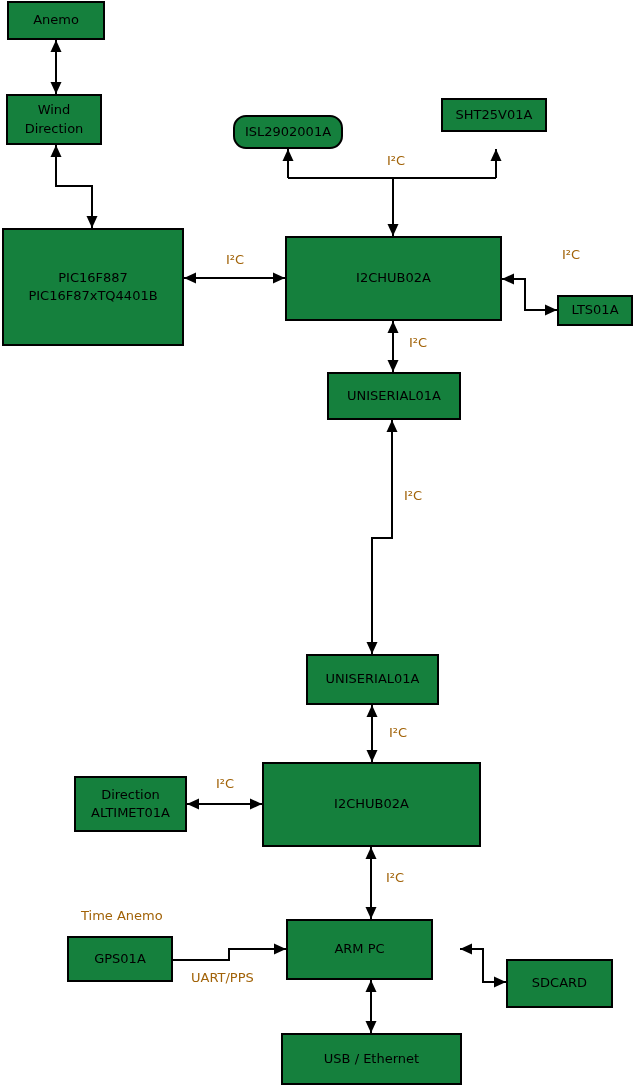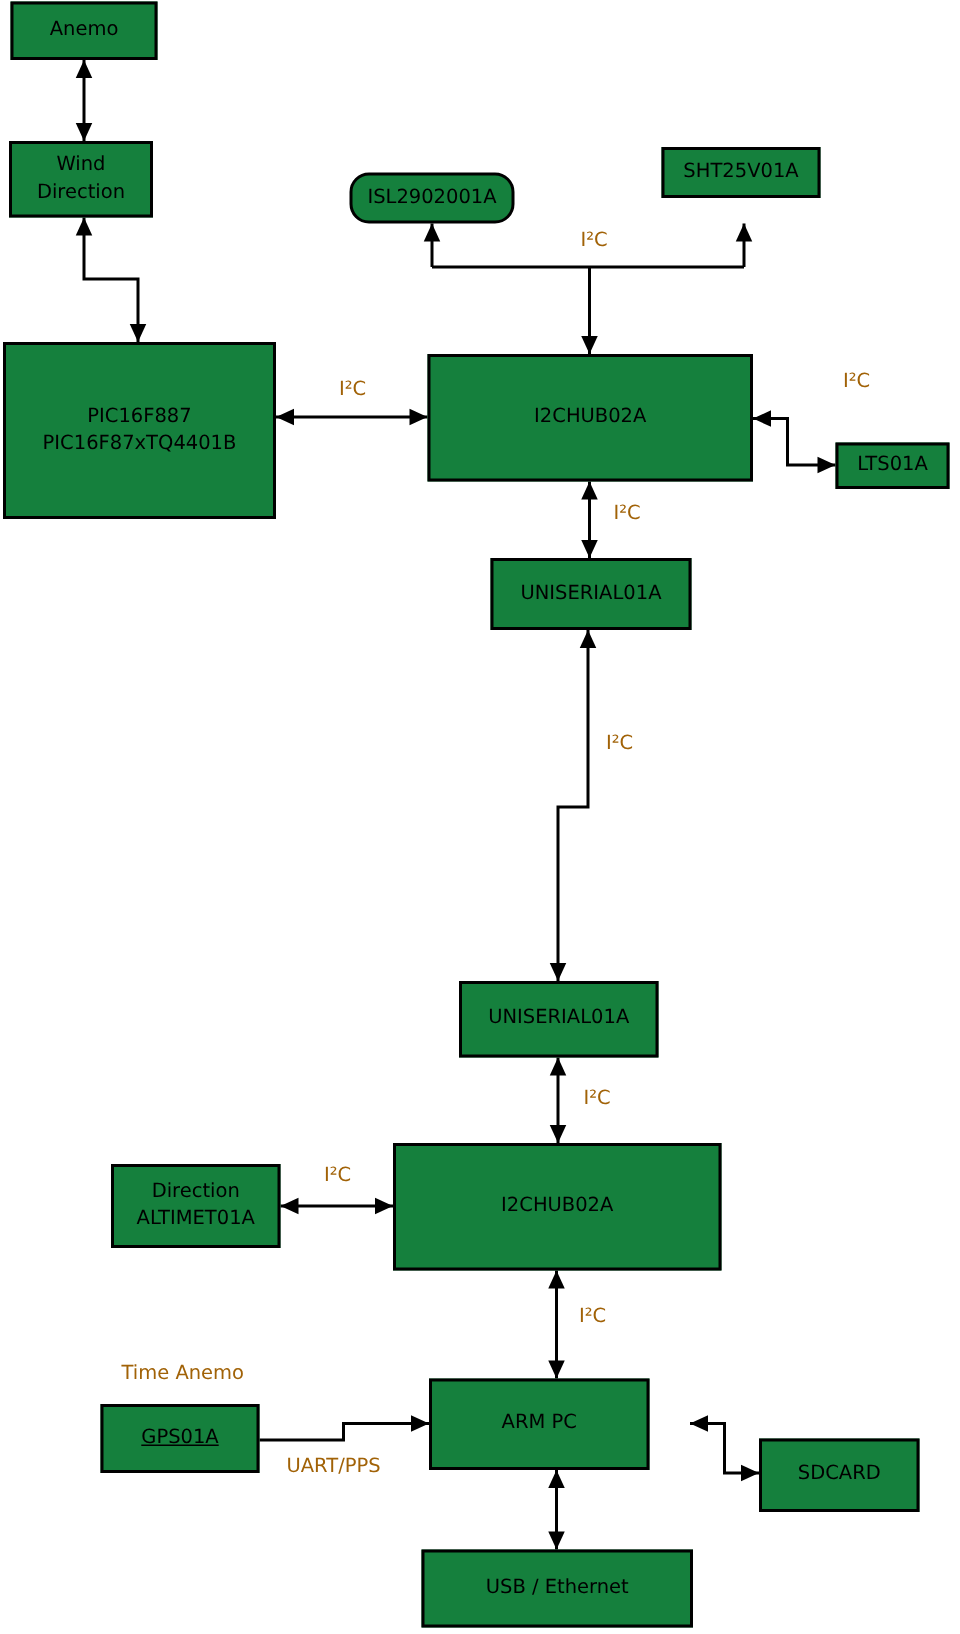--- a/index.html
+++ b/index.html
@@ -116,21 +116,21 @@
 
   <div class="box" style="left:262px; top:762px; width:219px; height:85px;">
     <span>I2CHUB02A</span>
   </div>
 
   <div class="box" style="left:74px; top:776px; width:113px; height:56px;">
     <span>Direction</span>
     <span>ALTIMET01A</span>
   </div>
 
-  <div class="box" style="left:67px; top:936px; width:106px; height:46px;text-decoration:underline;">
+  <div class="box" style="left:67px; top:936px; width:106px; height:46px;">
     <span>GPS01A</span>
   </div>
 
   <div class="box" style="left:286px; top:919px; width:147px; height:61px;">
     <span>ARM PC</span>
   </div>
 
   <div class="box" style="left:506px; top:959px; width:107px; height:49px;">
     <span>SDCARD</span>
   </div>

